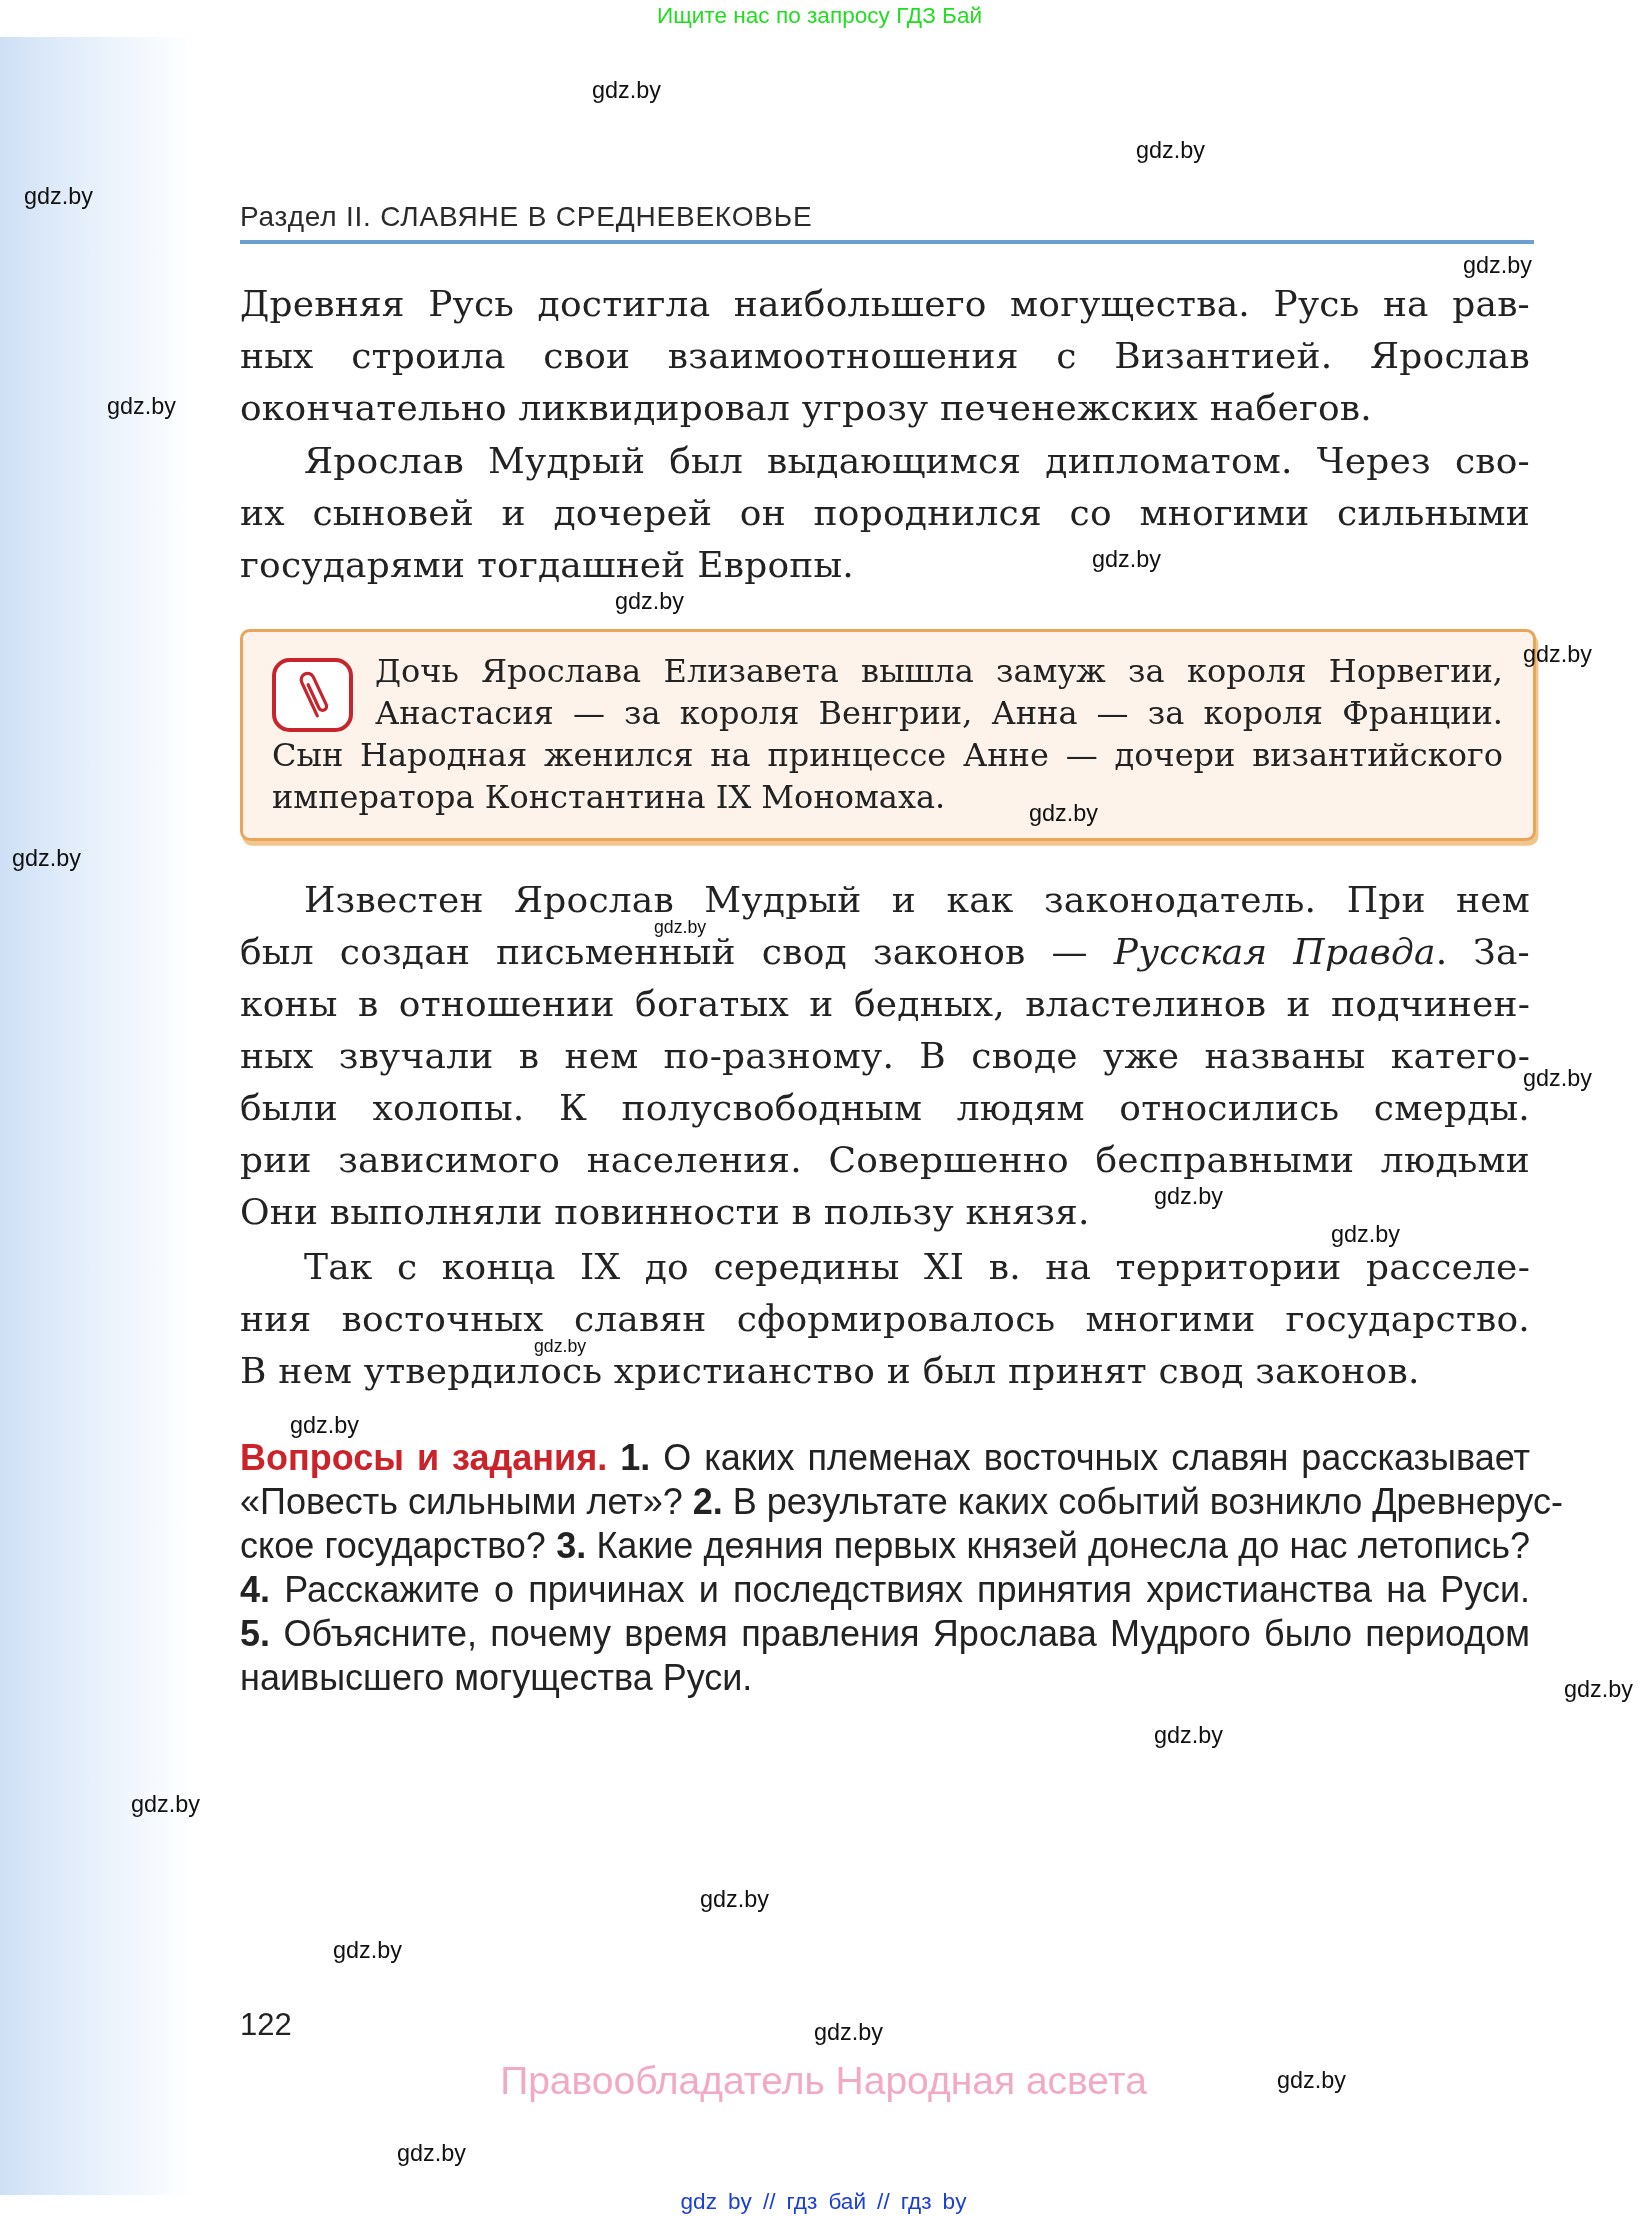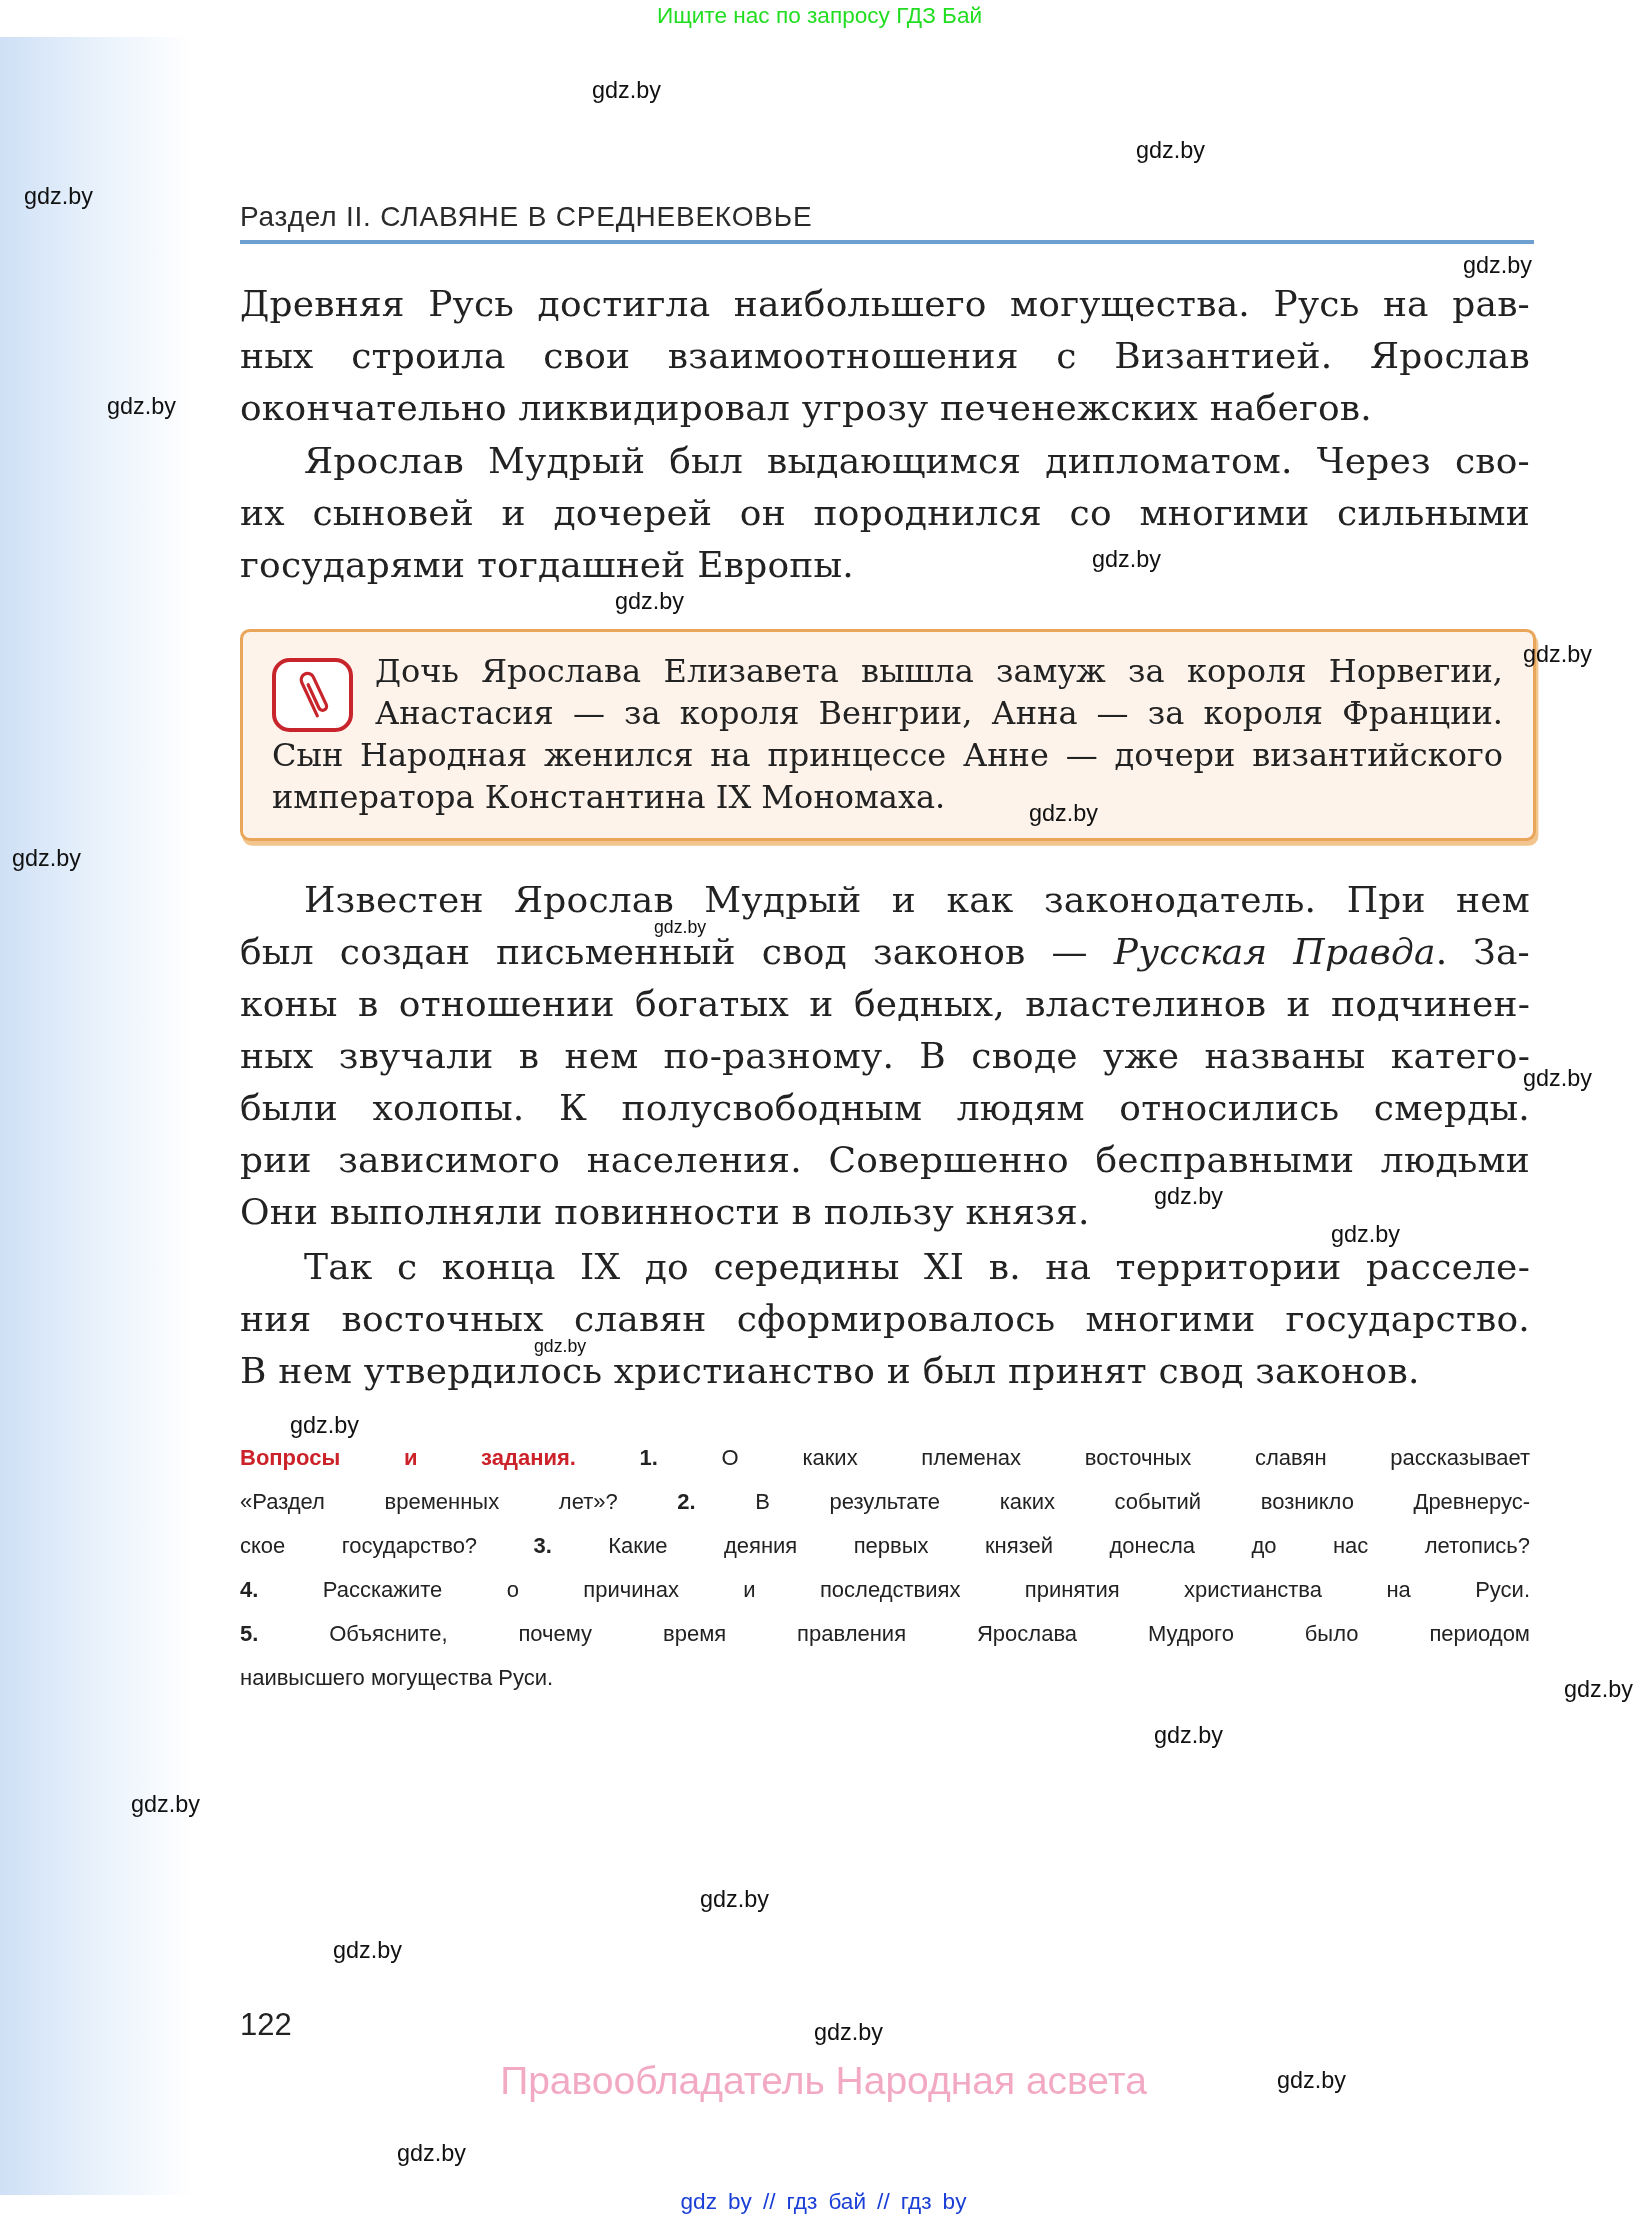--- a/index.html
+++ b/index.html
@@ -52,21 +52,21 @@
     position: absolute; left: 29px; top: 17.7px; width: 1231px;
     font-family: "DejaVu Serif", serif; font-size: 32px; line-height: 42px; color: #222;
   }
   .note-text .line { display: block; white-space: nowrap; text-align: justify; text-align-last: justify; }
   .note-text .line.pad { padding-left: 103px; }
   .note-text .line.last { text-align-last: left; }
   .p3 { top: 874px; }
   .p4 { top: 1241px; }
   .questions {
     position: absolute; left: 240px; top: 1436px; width: 1290px;
-    font-family: "Liberation Sans", sans-serif; font-size: 22px; line-height: 44px; color: #222;
+    font-family: "Liberation Sans", sans-serif; font-size: 36px; line-height: 44px; color: #222;
   }
   .questions .line { display: block; white-space: nowrap; text-align: justify; text-align-last: justify; }
   .questions .line.last { text-align-last: left; }
   .q-title { color: #cc2229; font-weight: bold; }
   .q-num { font-weight: bold; }
   .page-num {
     position: absolute; left: 240px; top: 2007px;
     font-family: "Liberation Sans", sans-serif; font-size: 31px; color: #222;
   }
   .copyright {
@@ -133,21 +133,21 @@
 </div>
 
 <div class="para p4">
   <span class="line indent">Так с конца IX до середины XI в. на территории расселе-</span>
   <span class="line">ния восточных славян сформировалось многими государство.</span>
   <span class="line last">В нем утвердилось христианство и был принят свод законов.</span>
 </div>
 
 <div class="questions">
   <span class="line"><span class="q-title">Вопросы и задания.</span> <span class="q-num">1.</span><span> О каких племенах восточных славян рассказывает</span></span>
-  <span class="line"><span>«Раздел временных лет»? </span><span class="q-num">2.</span><span> В результате каких событий возникло Древнерус-</span></span>
+  <span class="line"><span>«Повесть сильными лет»? </span><span class="q-num">2.</span><span> В результате каких событий возникло Древнерус-</span></span>
   <span class="line"><span>ское государство? </span><span class="q-num">3.</span><span> Какие деяния первых князей донесла до нас летопись?</span></span>
   <span class="line"><span class="q-num">4.</span><span> Расскажите о причинах и последствиях принятия христианства на Руси.</span></span>
   <span class="line"><span class="q-num">5.</span><span> Объясните, почему время правления Ярослава Мудрого было периодом</span></span>
   <span class="line last"><span>наивысшего могущества Руси.</span></span>
 </div>
 
 <div class="page-num">122</div>
 <div class="copyright">Правообладатель Народная асвета</div>
 <div class="bottom-links">gdz by  //  гдз бай  //  гдз by</div>
 

